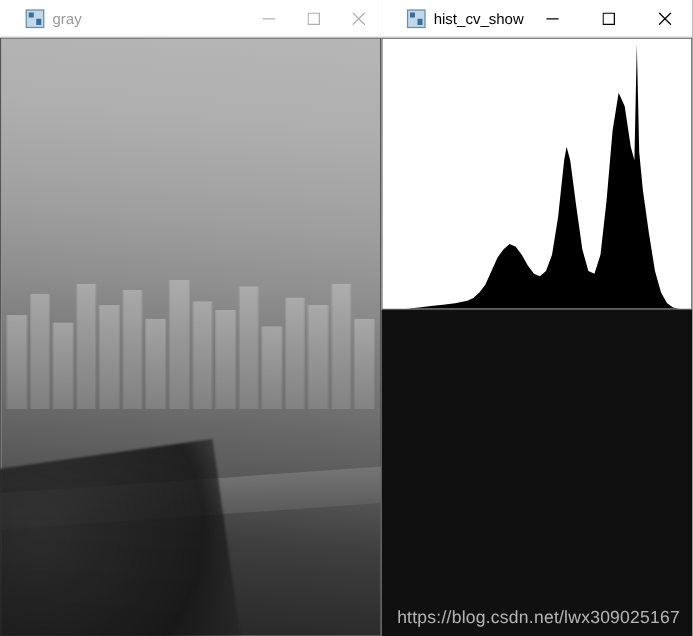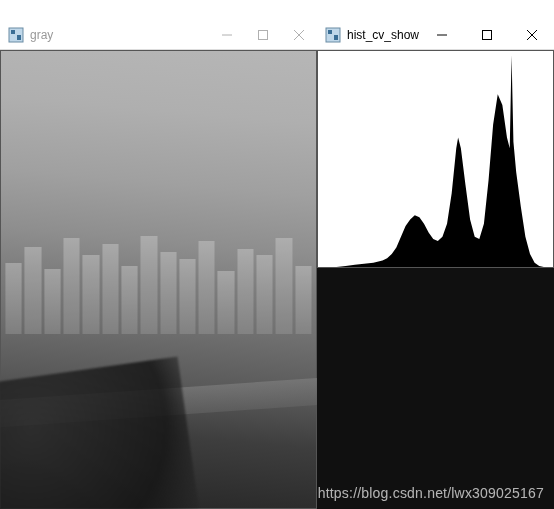--- a/index.html
+++ b/index.html
@@ -22,24 +22,23 @@
       flex-direction: column;
       background: #fff;
     }
     .window-left { width: 336px; height: 100%; }
     .window-right { flex: 1; height: 100%; justify-content: space-between; }
     .titlebar {
       height: 30px;
       background: #fff;
       display: flex;
       align-items: center;
-      padding-left: 8px;
+      padding-left: 20px;
       border-bottom: 1px solid #ddd;
       user-select: none;
-      margin-top: 20px;
     }
     .titlebar.inactive { color: #999; }
     .app-icon {
       width: 16px;
       height: 16px;
       margin-right: 6px;
       flex-shrink: 0;
     }
     .app-icon svg { display: block; }
     .title-text {

